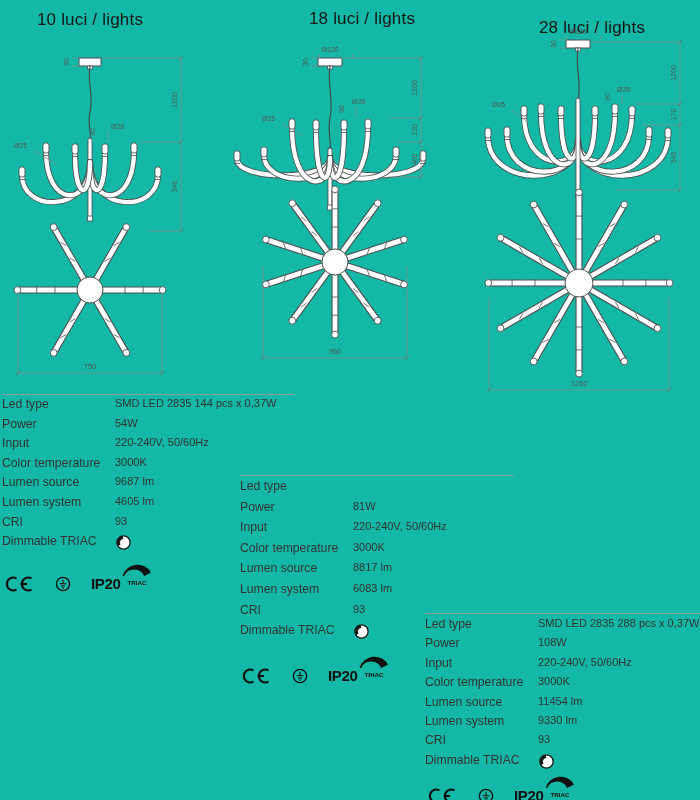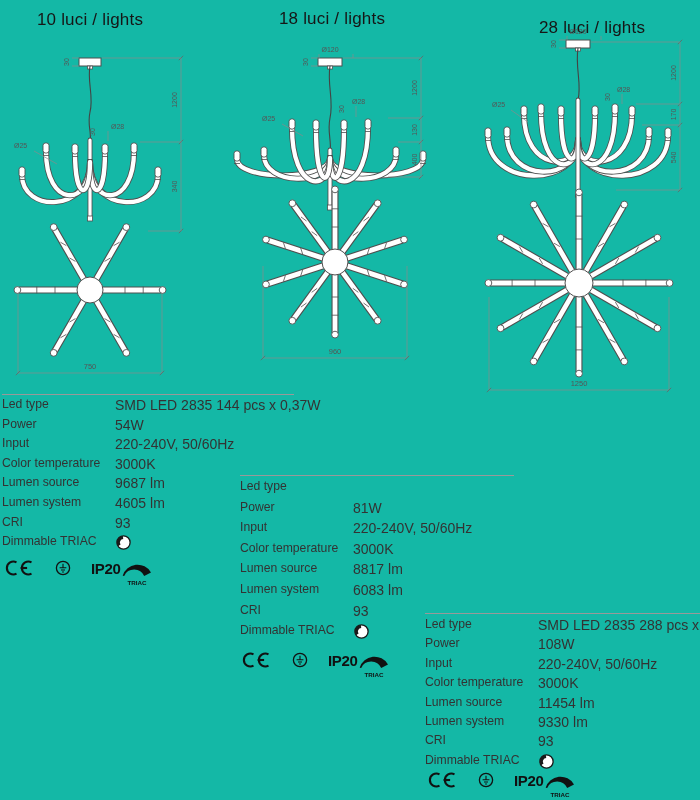--- a/index.html
+++ b/index.html
@@ -4,33 +4,33 @@
 <style>
   html,body{margin:0;padding:0;background:#fff}
   #page{position:relative;width:700px;height:800px;background:#14b8a6;overflow:hidden;
         font-family:"Liberation Sans",sans-serif;}
   .title{position:absolute;transform:translateX(-50%);font-size:17px;font-weight:500;
          color:#161616;letter-spacing:.2px;white-space:nowrap}
   svg.drawing{position:absolute}
   .spec-table{position:absolute;border-top:1px solid #999;color:#2d2d2d}
   .spec-row{display:flex;align-items:flex-start}
   .spec-row .lab{flex:none;width:113px;font-size:12.2px;color:#333}
-  .spec-row .val{font-size:14px;color:#333;display:flex;align-items:center;white-space:nowrap}
-  .certs{position:absolute;height:32px;display:flex;align-items:flex-start;gap:20px}
+  .spec-row .val{font-size:11px;color:#333;display:flex;align-items:center;white-space:nowrap}
+  .certs{position:absolute;height:32px;display:flex;align-items:flex-end;gap:20px}
   .ip{font-weight:700;font-size:15px;letter-spacing:-.3px;color:#111}
   .triac-wrap{position:absolute;left:111px;top:-4px;width:44px;height:34px}
   .dim-text{fill:#555}
 </style>
 </head>
 <body>
 
 <div id="page">
 
   <div class="title" style="left:90px;top:10px">10 luci / lights</div>
-  <div class="title" style="left:332px;top:9px">18 luci / lights</div>
+  <div class="title" style="left:362px;top:9px">18 luci / lights</div>
   <div class="title" style="left:592px;top:18px">28 luci / lights</div>
 
   <svg id="dw0" class="drawing" width="233" height="356" viewBox="0 30 233 356" style="left: 0px; top: 30px;">
       <g>
         <rect x="79" y="58" width="22" height="8" fill="#fff" stroke="#4f4f4f" stroke-width="1"></rect>
         <rect x="87.5" y="66" width="5" height="3" fill="#fff" stroke="#4f4f4f" stroke-width="0.8"></rect>
         <text x="69" y="62" font-size="7" class="dim-text" text-anchor="middle" transform="rotate(-90 69 62)">30</text>
         <line x1="72" y1="58" x2="79" y2="58" stroke="#8a8a8a" stroke-width="0.7"></line>
         <line x1="72" y1="66" x2="79" y2="66" stroke="#8a8a8a" stroke-width="0.7"></line>
         <path d="M90,66 C87,82 94,96 90,112 C87,126 92,132 90,142" fill="none" stroke="#444" stroke-width="1.1"></path>

